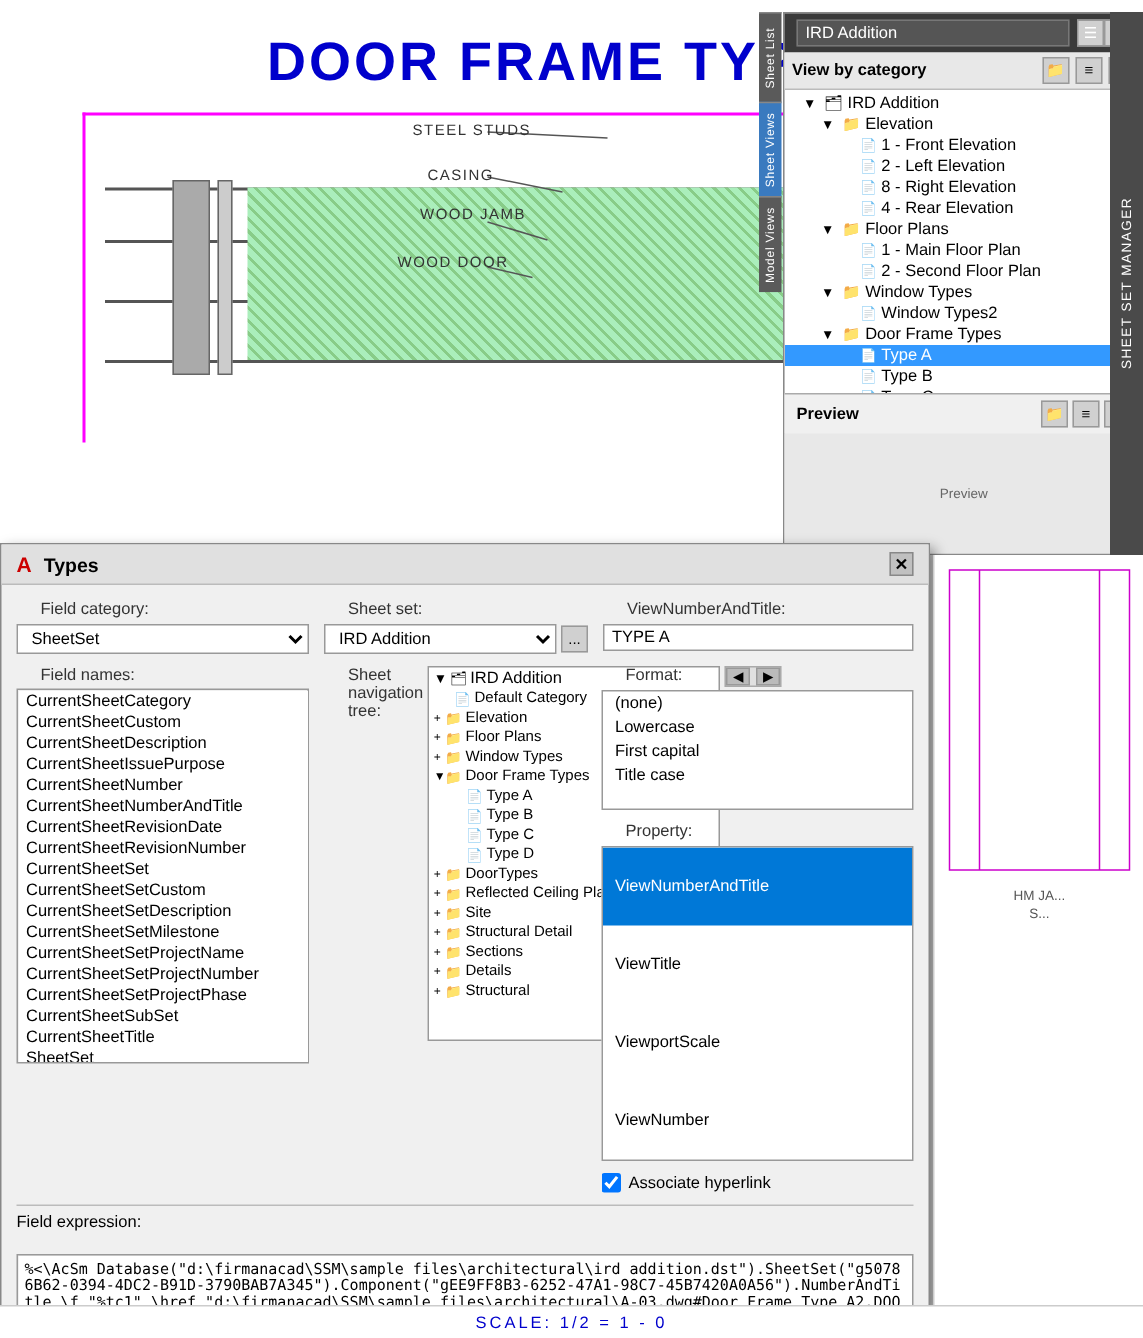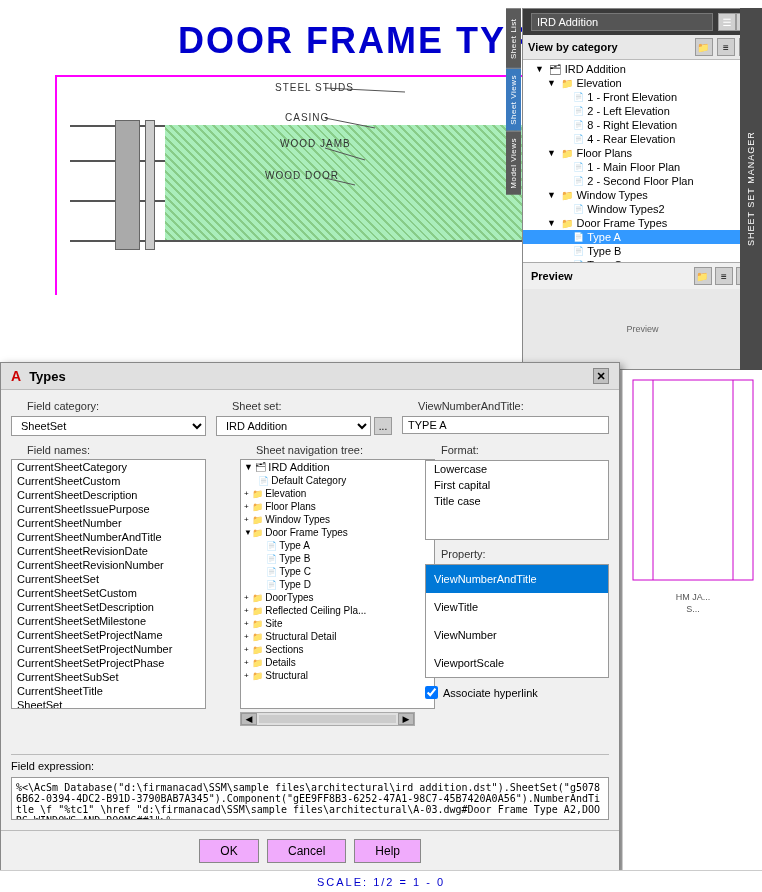--- a/index.html
+++ b/index.html
@@ -268,34 +268,34 @@
 
     .property-list {
       border: 1px solid #999;
       background: white;
       overflow-y: auto;
       flex: 1;
       min-height: 80px;
     }
 
     .property-item {
-      padding: 8px 8px;
+      padding: 20px 8px;
       font-size: 11px;
       cursor: pointer;
     }
     .property-item.selected { background: #0078d7; color: white; }
 
     .field-expression-section {
       border-top: 1px solid #bbb;
       padding-top: 5px;
     }
 
     .field-expression-label {
       font-size: 11px;
-      margin-bottom: 5px;
+      margin-bottom: 15px;
     }
 
     .field-expression-box {
       border: 1px solid #999;
       background: white;
       padding: 4px;
       font-size: 10px;
       font-family: monospace;
       width: 100%;
       height: 43px;
@@ -651,21 +651,21 @@
           <div class="names-list-item">CurrentSheetSetProjectName</div>
           <div class="names-list-item">CurrentSheetSetProjectNumber</div>
           <div class="names-list-item">CurrentSheetSetProjectPhase</div>
           <div class="names-list-item">CurrentSheetSubSet</div>
           <div class="names-list-item">CurrentSheetTitle</div>
           <div class="names-list-item">SheetSet</div>
 
         </div>
       </div>
 
-      <div style="display:flex;flex-direction:column;gap:3px;width:175px;flex-shrink:0;margin-left:24px;">
+      <div style="display:flex;flex-direction:row;gap:3px;width:175px;flex-shrink:0;">
         <label class="field-label">Sheet navigation tree:</label>
         <div class="tree-panel">
 
           <div class="tree-item" style="font-size:11px;padding:1px 3px;">
             <span style="font-size:9px;margin-right:2px;">▼</span>
             <span style="font-size:9px;margin-right:2px;">🗂</span>
             <span>IRD Addition</span>
           </div>
           <div class="tree-item" style="font-size:10px;padding:1px 3px;">
             <span style="display:inline-block;width:14px;"></span>
@@ -757,33 +757,34 @@
           <div style="width:16px;height:12px;background:#bbb;border:1px solid #999;cursor:pointer;display:flex;align-items:center;justify-content:center;font-size:9px;">◀</div>
           <div style="flex:1;height:8px;background:#ccc;margin:0 2px;"></div>
           <div style="width:16px;height:12px;background:#bbb;border:1px solid #999;cursor:pointer;display:flex;align-items:center;justify-content:center;font-size:9px;">▶</div>
         </div>
       </div>
 
       <div class="right-panel">
         <div class="field-section">
           <label class="field-label">Format:</label>
           <div class="format-list">
+            <div class="format-item">(none)</div>
             <div class="format-item">Lowercase</div>
             <div class="format-item">First capital</div>
             <div class="format-item">Title case</div>
           </div>
         </div>
 
         <div class="field-section">
           <label class="field-label">Property:</label>
           <div class="property-list">
             <div class="property-item selected">ViewNumberAndTitle</div>
             <div class="property-item">ViewTitle</div>
+            <div class="property-item">ViewportScale</div>
             <div class="property-item">ViewNumber</div>
-            <div class="property-item">ViewportScale</div>
           </div>
         </div>
 
         <div class="checkbox-row">
           <input type="checkbox" checked="" style="">
           <label>Associate hyperlink</label>
         </div>
       </div>
     </div>
 

